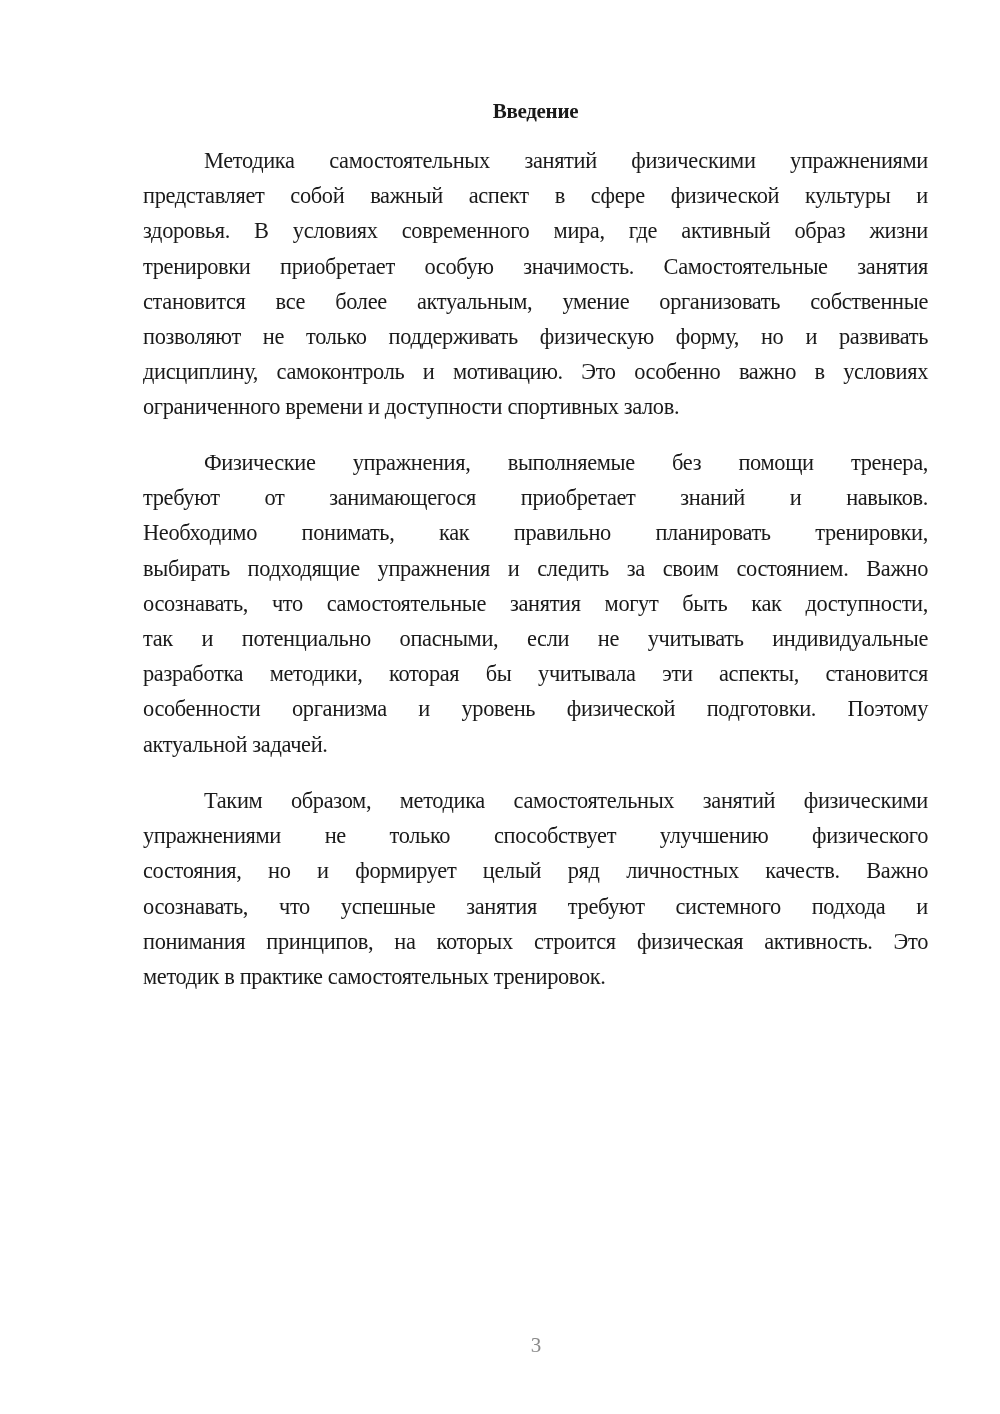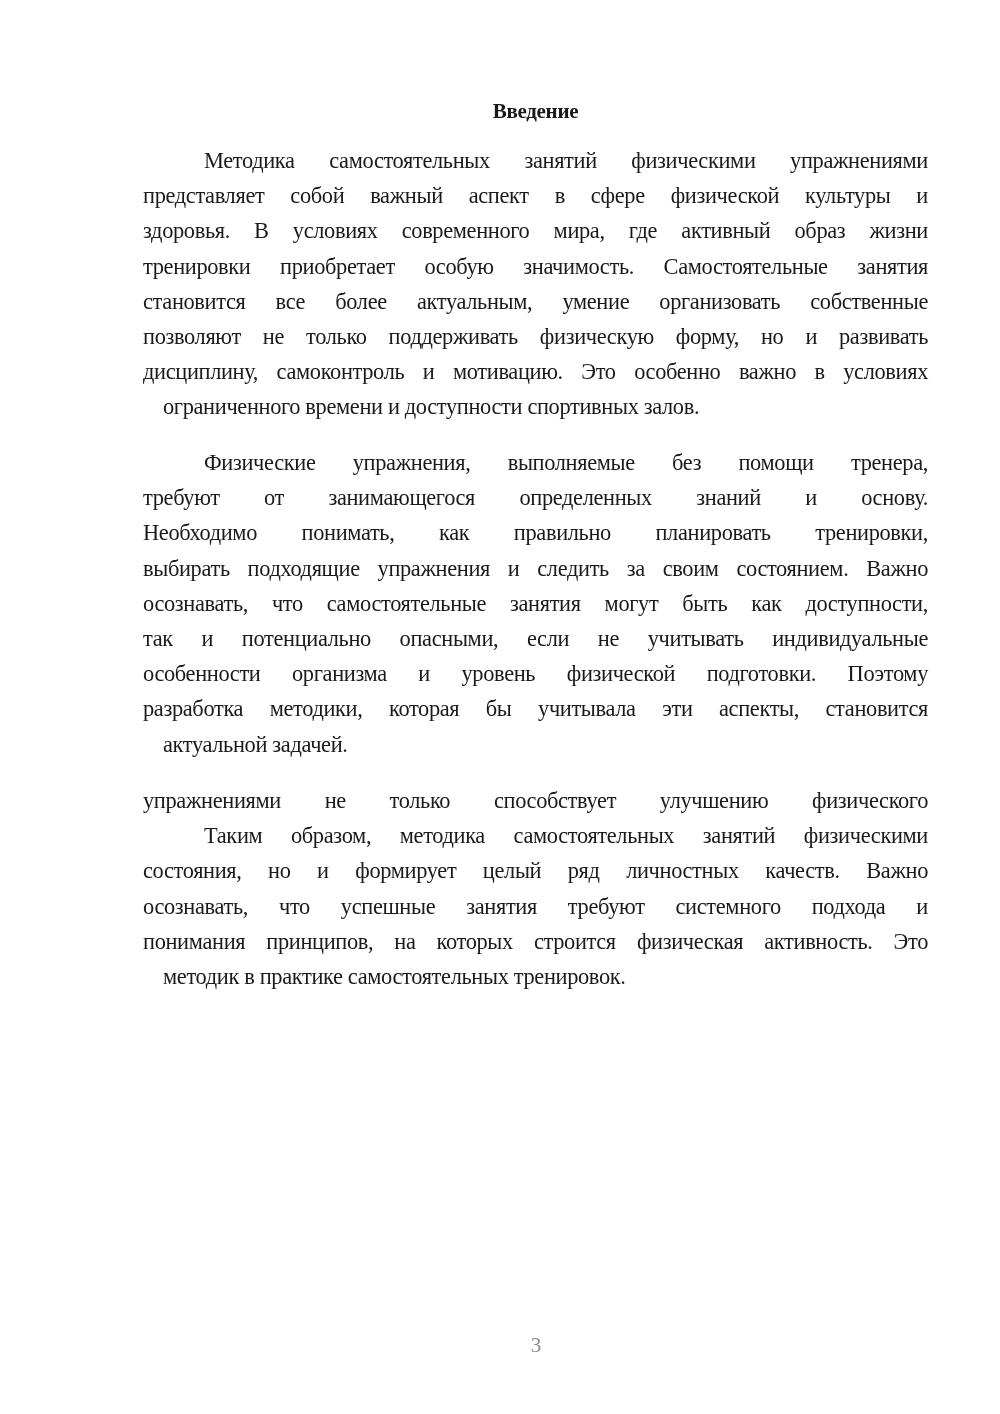--- a/index.html
+++ b/index.html
@@ -47,21 +47,20 @@
     }
     .line {
       display: block;
       text-align: justify;
       text-align-last: justify;
       white-space: nowrap;
       height: 35.2px;
     }
     .line.last {
       text-align-last: left;
-      margin-left: 20px;
     }
     .line.indent {
       padding-left: 61px;
     }
     #p1 { top: 143px; }
     #p2 { top: 445px; }
     #p3 { top: 783px; }
     .page-number {
       position: absolute;
       top: 1333px;
@@ -85,33 +84,33 @@
     <span class="line">здоровья. В условиях современного мира, где активный образ жизни</span>
     <span class="line">тренировки приобретает особую значимость. Самостоятельные занятия</span>
     <span class="line">становится все более актуальным, умение организовать собственные</span>
     <span class="line">позволяют не только поддерживать физическую форму, но и развивать</span>
     <span class="line">дисциплину, самоконтроль и мотивацию. Это особенно важно в условиях</span>
     <span class="line last">ограниченного времени и доступности спортивных залов.</span>
   </div>
 
   <div class="body-text para" id="p2">
     <span class="line indent">Физические упражнения, выполняемые без помощи тренера,</span>
-    <span class="line">требуют от занимающегося определенных знаний и основу.</span>
+    <span class="line">требуют от занимающегося приобретает знаний и навыков.</span>
     <span class="line">Необходимо понимать, как правильно планировать тренировки,</span>
     <span class="line">выбирать подходящие упражнения и следить за своим состоянием. Важно</span>
     <span class="line">осознавать, что самостоятельные занятия могут быть как доступности,</span>
     <span class="line">так и потенциально опасными, если не учитывать индивидуальные</span>
+    <span class="line">разработка методики, которая бы учитывала эти аспекты, становится</span>
     <span class="line">особенности организма и уровень физической подготовки. Поэтому</span>
-    <span class="line">разработка методики, которая бы учитывала эти аспекты, становится</span>
     <span class="line last">актуальной задачей.</span>
   </div>
 
   <div class="body-text para" id="p3">
+    <span class="line indent">Таким образом, методика самостоятельных занятий физическими</span>
     <span class="line">упражнениями не только способствует улучшению физического</span>
-    <span class="line indent">Таким образом, методика самостоятельных занятий физическими</span>
     <span class="line">состояния, но и формирует целый ряд личностных качеств. Важно</span>
     <span class="line">осознавать, что успешные занятия требуют системного подхода и</span>
     <span class="line">понимания принципов, на которых строится физическая активность. Это</span>
     <span class="line last">методик в практике самостоятельных тренировок.</span>
   </div>
 
   <div class="page-number">3</div>
 
 </div>
 

